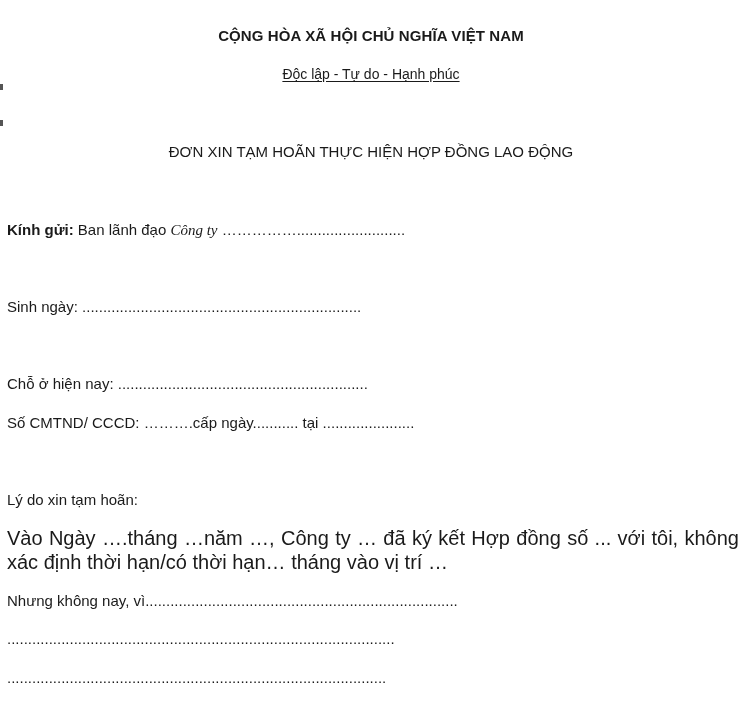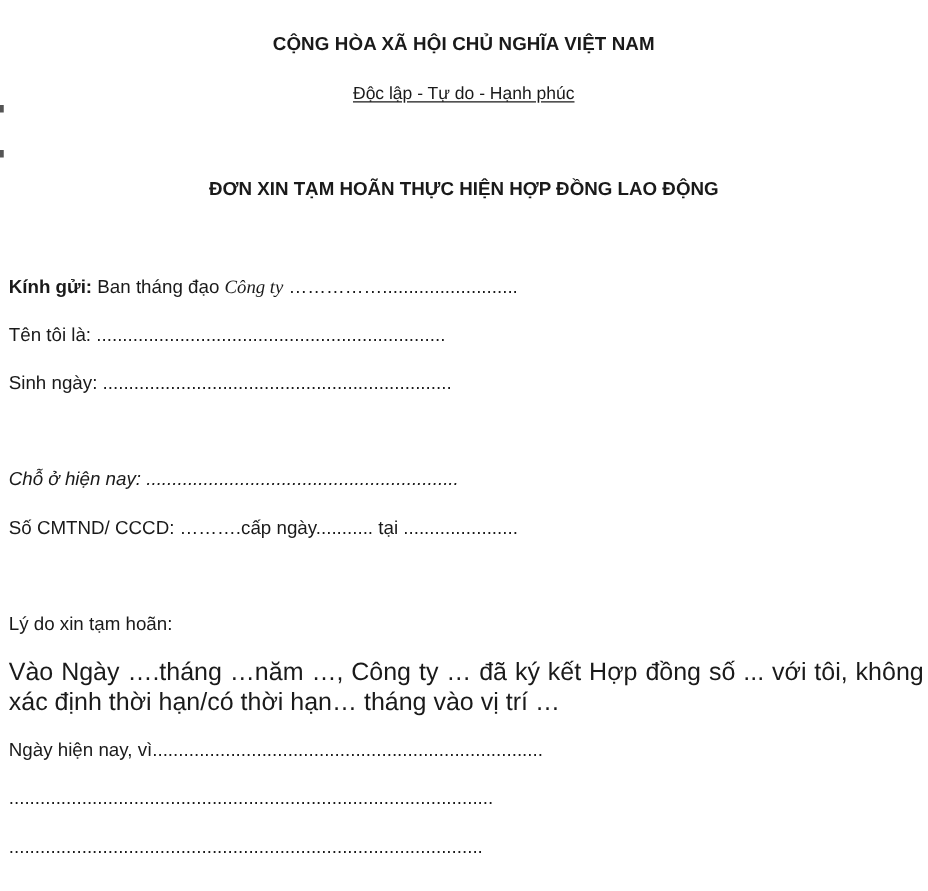--- a/index.html
+++ b/index.html
@@ -41,21 +41,21 @@
   }
   .motto {
     top: 66px;
     font-size: 14px;
     text-decoration: underline;
     text-underline-offset: 2px;
   }
   .doc-title {
     top: 143px;
     font-size: 15px;
-    font-weight: bold;
+    font-weight: normal;
   }
   .line {
     position: absolute;
     left: 7px;
     font-size: 15px;
     white-space: nowrap;
     line-height: 18px;
   }
   .para {
     position: absolute;
@@ -76,48 +76,45 @@
 
   <div class="edge-mark" style="top:84px;height:6px;"></div>
   <div class="edge-mark" style="top:120px;height:6px;"></div>
 
   <div class="center nation">CỘNG HÒA XÃ HỘI CHỦ NGHĨA VIỆT NAM</div>
   <div class="center motto">Độc lập - Tự do - Hạnh phúc</div>
 
   <div class="center doc-title">ĐƠN XIN TẠM HOÃN THỰC HIỆN HỢP ĐỒNG LAO ĐỘNG</div>
 
   <div class="line" style="top:221px;">
-    <span class="bold">Kính gửi:</span><span> Ban tháng đạo </span><span class="italic">Công ty</span><span class="dots"> ……………..........................</span>
+    <span class="bold">Kính gửi:</span><span> Ban lãnh đạo </span><span class="italic">Công ty</span><span class="dots"> ……………..........................</span>
   </div>
 
-  <div class="line" style="top:260px;">
-    <span>Tên tôi là: </span><span class="dots">...................................................................</span>
-  </div>
 
   <div class="line" style="top:298px;">
     <span>Sinh ngày: </span><span class="dots">...................................................................</span>
   </div>
 
 
-  <div class="line" style="top:375px;font-style:italic;">
+  <div class="line" style="top:375px;">
     <span>Chỗ ở hiện nay: </span><span class="dots">............................................................</span>
   </div>
 
   <div class="line" style="top:414px;">
     <span>Số CMTND/ CCCD: </span><span class="dots">……….cấp ngày........... tại ......................</span>
   </div>
 
 
   <div class="line" style="top:491px;">
     <span>Lý do xin tạm hoãn:</span>
   </div>
 
   <div class="para" style="top:526px;">Vào Ngày ….tháng …năm …, Công ty … đã ký kết Hợp đồng số ... với tôi, không xác định thời hạn/có thời hạn… tháng vào vị trí …</div>
 
   <div class="line" style="top:592px;">
-    <span>Ngày hiện nay, vì</span><span class="dots">...........................................................................</span>
+    <span>Nhưng không nay, vì</span><span class="dots">...........................................................................</span>
   </div>
 
   <div class="line" style="top:630px;">.............................................................................................</div>
 
   <div class="line" style="top:669px;">...........................................................................................</div>
 
 </div>
 
 </body></html>

